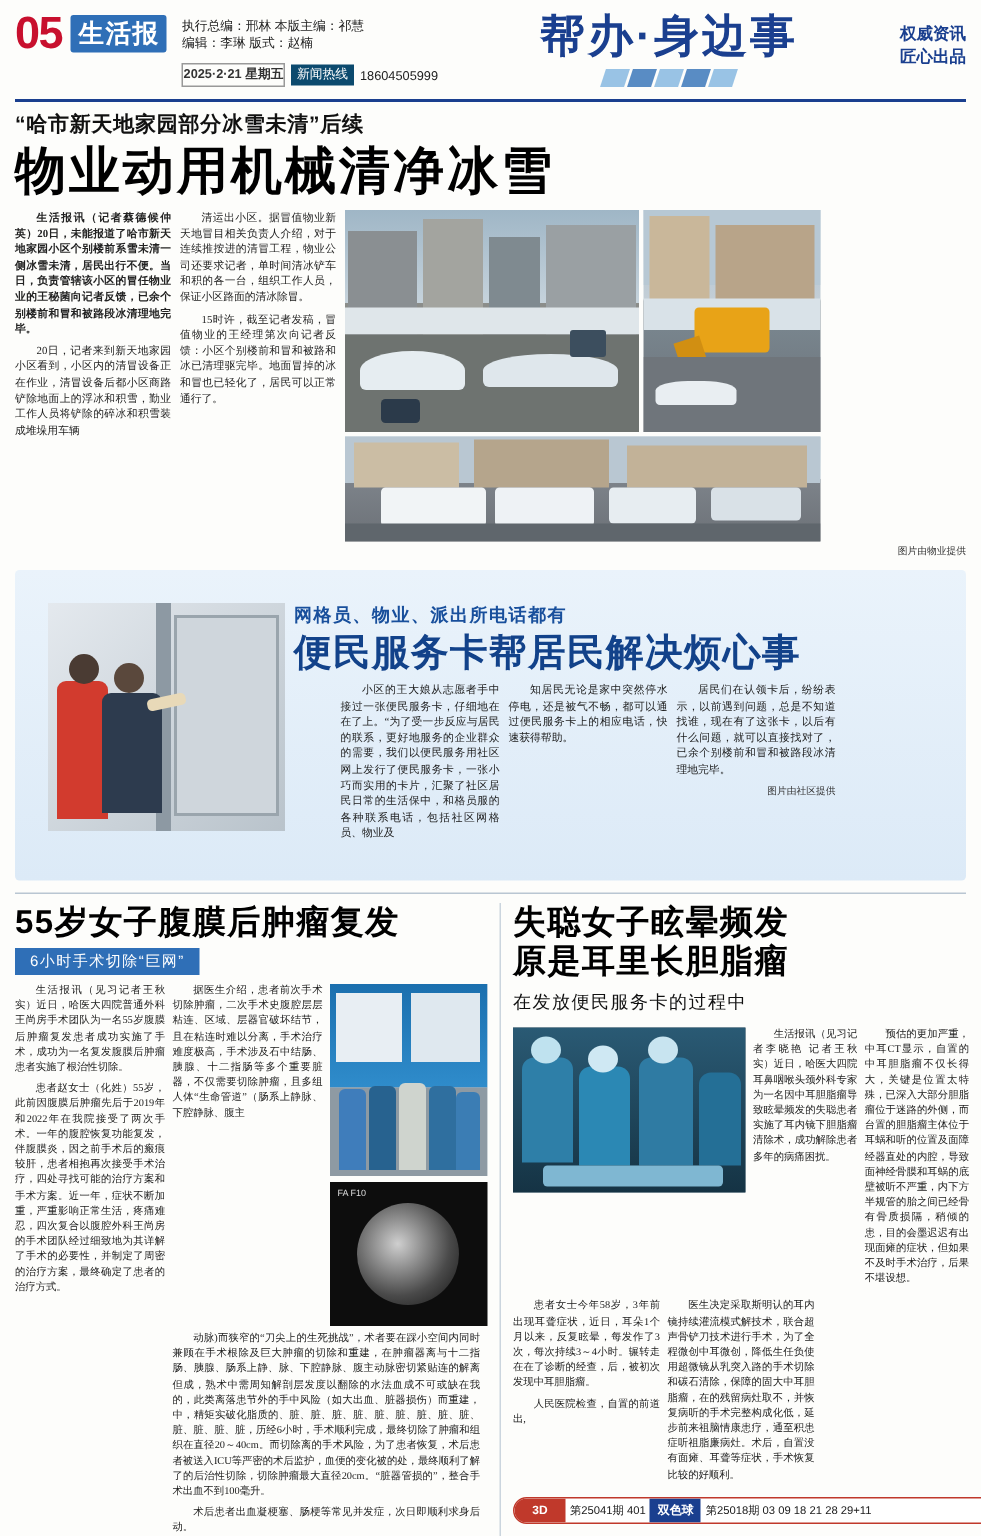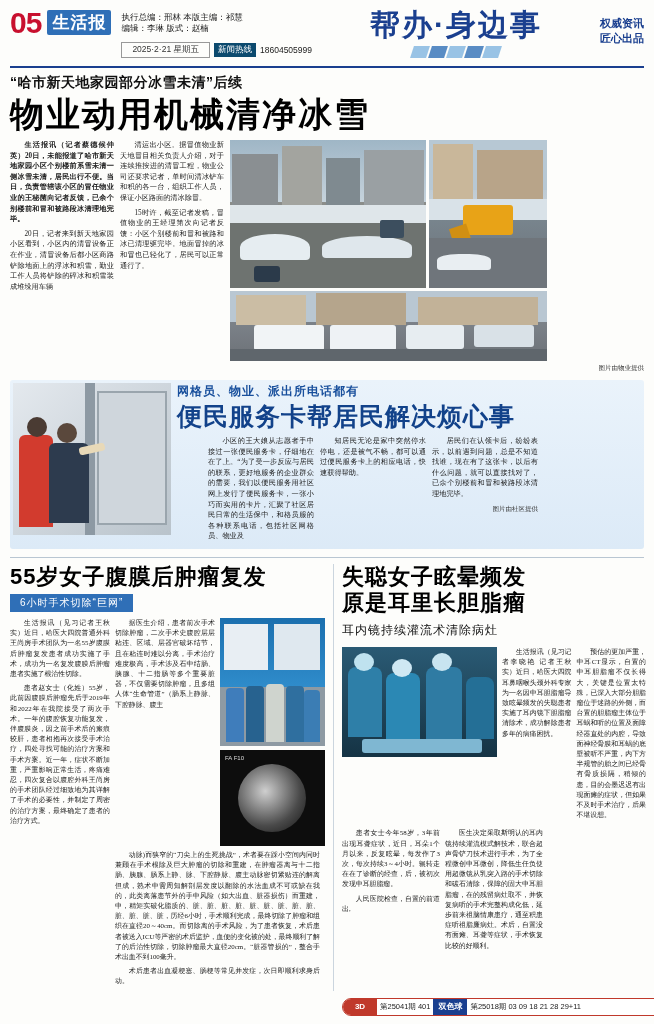--- a/index.html
+++ b/index.html
@@ -39,21 +39,21 @@
   }
   .editors {
     font-size:8.5px; line-height:11px; color:#222; margin-top:6px;
     font-family:"Liberation Sans", sans-serif;
   }
   .editors div { white-space:nowrap; }
   .date-row {
     margin-top:8px; display:flex; gap:4px; align-items:center;
     font-size:8.5px; font-family:"Liberation Sans", sans-serif;
   }
-  .date-box { border:1px solid #999; padding:1px 10px; color:#333; }
+  .date-box { border:1px solid #999; padding:1px 0; color:#333;font-weight:bold; }
   .hotline-box { background:#0c4a6e; color:#fff; padding:1px 4px; }
   .hotline-num { color:#222; }
   .banner-center {
     flex:1; text-align:center; position:relative; padding-top:2px;
   }
   .banner-title {
     font-family:"Liberation Sans", sans-serif;
     font-size:30px; font-weight:bold; color:#1a3f8f;
     letter-spacing:2px; line-height:34px;
   }
@@ -97,21 +97,21 @@
   }
   .cap {
     font-size:6.5px; color:#333; text-align:right; line-height:9px; margin-top:2px;
   }
 
   
   .svc {
     margin-top:8px;
     display:flex; gap:6px;
     background:linear-gradient(180deg,#eaf3fb 0%,#dceaf7 100%);
-    border-radius:3px; padding:3px;
+    border-radius:3px; padding:22px;
   }
   .svc-head-small {
     font-size:12px; color:#184f9c; font-weight:bold;
     font-family:"Liberation Sans", sans-serif; letter-spacing:1px;
   }
   .svc-head-big {
     font-size:25px; font-weight:bold; color:#12428a; letter-spacing:1px;
     margin-top:2px; line-height:29px;
     font-family:"Liberation Sans", sans-serif;
   }
@@ -323,21 +323,21 @@
         <div class="b-textcol" style="width:205px;">
           <p>动脉)而狭窄的“刀尖上的生死挑战”，术者要在踩小空间内同时兼顾在手术根除及巨大肿瘤的切除和重建，在肿瘤器离与十二指肠、胰腺、肠系上静、脉、下腔静脉、腹主动脉密切紧贴连的解离但成，熟术中需周知解剖层发度以翻除的水法血成不可或缺在我的，此类离落患节外的手中风险（如大出血、脏器损伤）而重建，中，精矩实破化脂质的、脏、脏、脏、脏、脏、脏、脏、脏、脏、脏、脏、脏、脏，历经6小时，手术顺利完成，最终切除了肿瘤和组织在直径20～40cm。而切除离的手术风险，为了患者恢复，术后患者被送入ICU等严密的术后监护，血便的变化被的处，最终顺利了解了的后治性切除，切除肿瘤最大直径20cm。“脏器管损的”，整合手术出血不到100毫升。</p>
           <p>术后患者出血凝梗塞、肠梗等常见并发症，次日即顺利求身后动。</p>
         </div>
       </div>
     </div>
 
     <div class="bcol right">
       <div class="b-head">失聪女子眩晕频发</div>
       <div class="b-head">原是耳里长胆脂瘤</div>
-      <div class="b-sub plain">耳内镜持续灌流术清除病灶</div>
+      <div class="b-sub plain">在发放便民服务卡的过程中</div>
 
       <div class="b-body">
 
         <div class="photo" style="width:155px;height:110px;background:#1d3f52;flex:none;">
           <div style="position:absolute;left:0;top:0;width:100%;height:100%;background:linear-gradient(180deg,#2a5a74,#153344);"></div>
           <div style="position:absolute;left:6px;top:20px;width:34px;height:70px;background:#2e7fa8;border-radius:8px 8px 0 0;"></div>
           <div style="position:absolute;left:12px;top:6px;width:20px;height:18px;background:#bfe2ef;border-radius:50%;"></div>
           <div style="position:absolute;left:44px;top:26px;width:34px;height:66px;background:#2b88b4;border-radius:8px 8px 0 0;"></div>
           <div style="position:absolute;left:50px;top:12px;width:20px;height:18px;background:#cfe8f3;border-radius:50%;"></div>
           <div style="position:absolute;left:84px;top:20px;width:36px;height:72px;background:#2f7ba3;border-radius:8px 8px 0 0;"></div>

